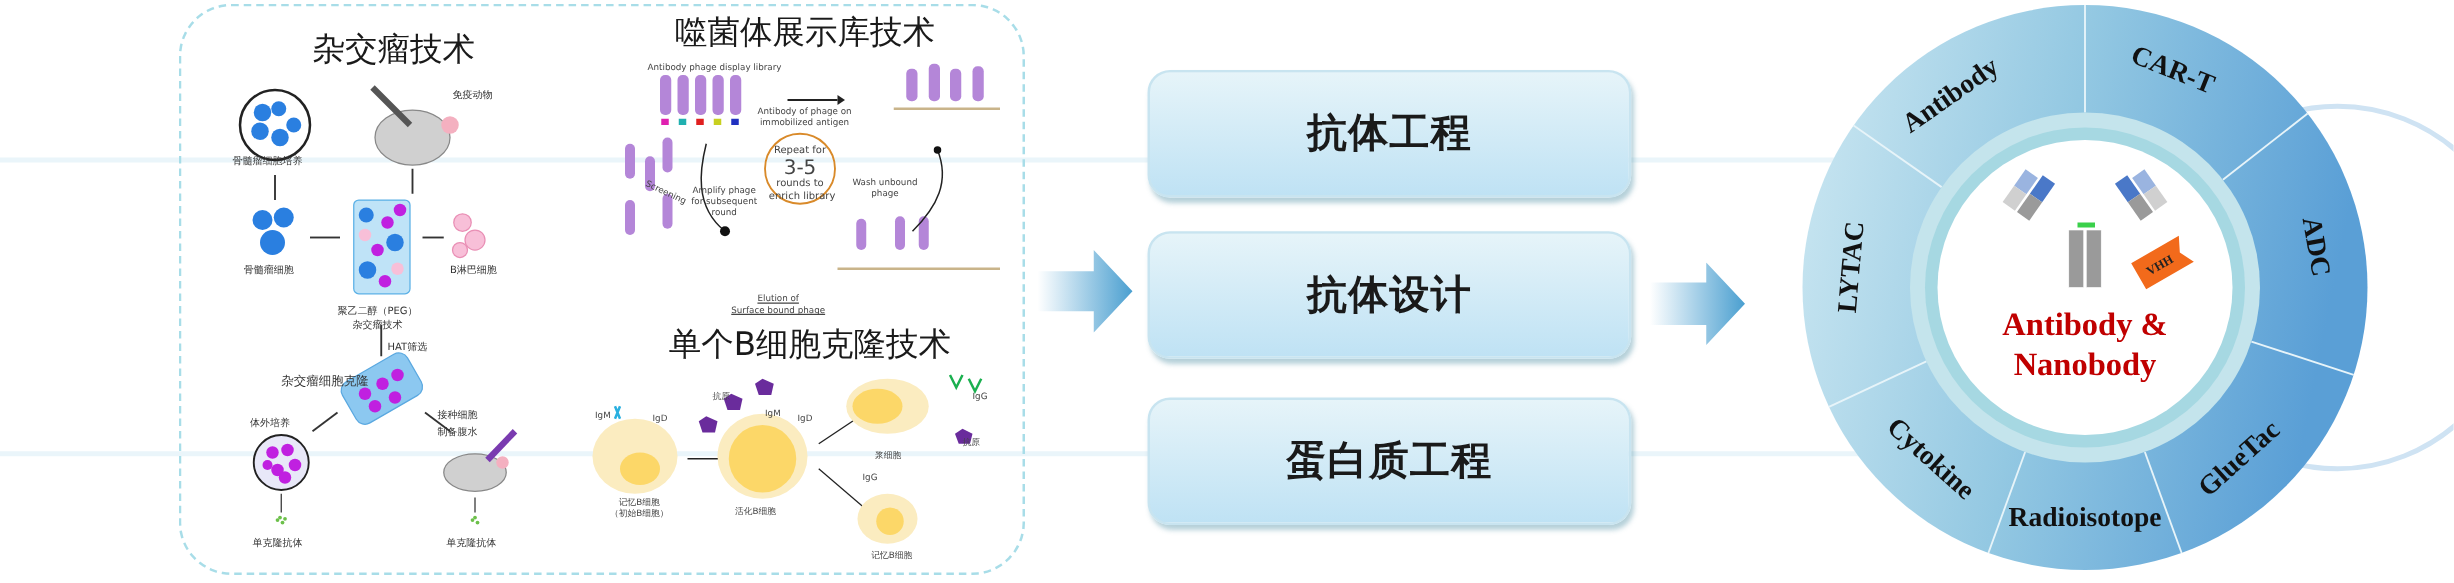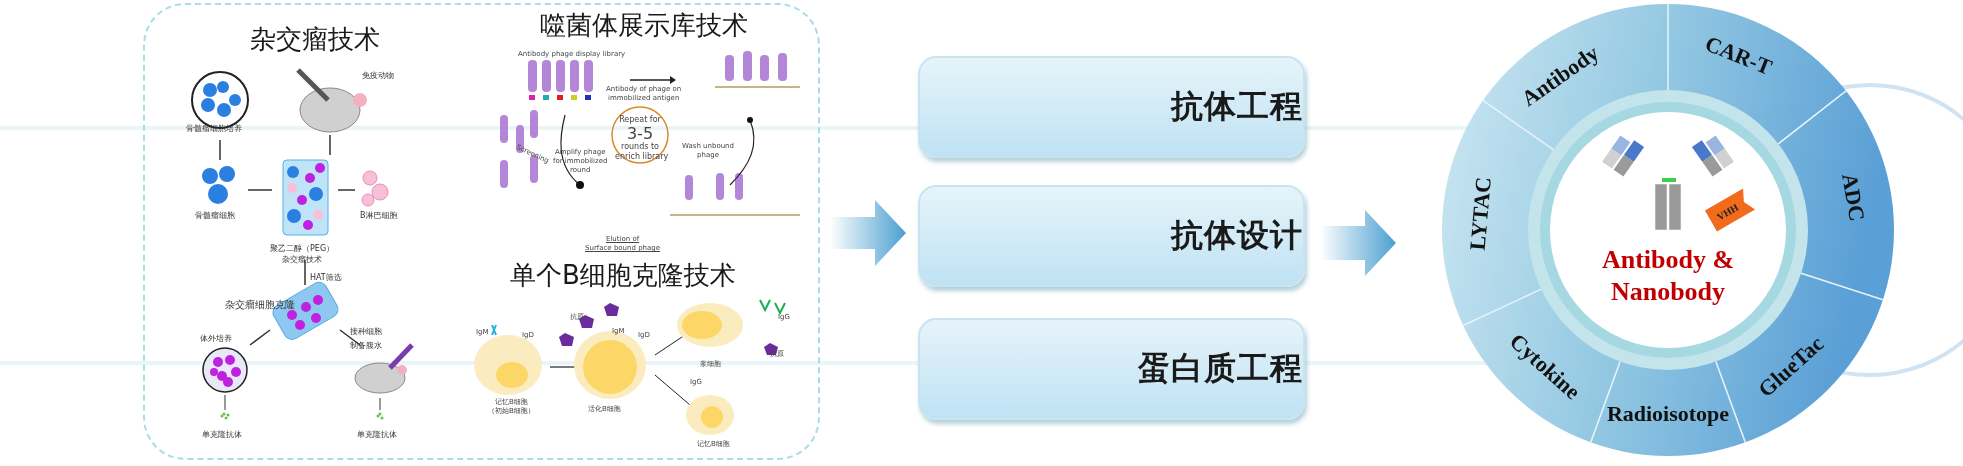--- a/index.html
+++ b/index.html
@@ -5,21 +5,21 @@
   html,body{margin:0;padding:0;background:#fff;}
   body{width:1963px;height:466px;position:relative;overflow:hidden;font-family:"DejaVu Sans",sans-serif;}
   .abs{position:absolute;}
   .hline{position:absolute;height:4px;background:#eaf5fa;}
   .left-panel{position:absolute;left:143px;top:3px;width:677px;height:457px;border:2px dashed #a8dde8;border-radius:42px;box-sizing:border-box;}
   .sec-title{position:absolute;font-family:"DejaVu Sans",sans-serif;font-size:26px;color:#1a1a1a;font-weight:normal;white-space:nowrap;}
   .tiny{position:absolute;font-size:9px;color:#333;white-space:nowrap;}
   .micro{position:absolute;font-size:7px;color:#444;white-space:nowrap;text-align:center;line-height:9px;}
   .box{position:absolute;left:918px;width:387px;height:102px;border-radius:18px;
        background:linear-gradient(#e6f4f9,#bfe2f4);border:2px solid #c8e4f0;box-sizing:border-box;
-       box-shadow:2px 4px 4px rgba(90,150,170,0.45);display:flex;align-items:center;justify-content:flex-end;}
+       box-shadow:2px 4px 4px rgba(90,150,170,0.45);display:flex;align-items:center;justify-content:center;}
   .box span{font-family:"DejaVu Sans",sans-serif;font-weight:bold;font-size:32px;color:#1a1a1a;letter-spacing:1px;}
   svg text{font-family:"Liberation Serif","DejaVu Serif",serif;}
 </style>
 </head>
 <body>
 
 <div class="hline" style="left:0;top:126px;width:1540px;"></div>
 <div class="hline" style="left:0;top:361px;width:1540px;"></div>
 
 <div class="left-panel"></div>
@@ -165,26 +165,26 @@
   <circle cx="290" cy="75" r="3" fill="#111"></circle>
 </svg>
 <div class="micro" style="left:518px;top:50px;">Antibody phage display library</div>
 <div class="micro" style="left:606px;top:85px;"><span>Antibody of phage on</span><br><span>immobilized antigen</span></div>
 <div class="micro" style="left:615px;top:115px;width:50px;font-size:8px;line-height:10px;">
   <span>Repeat for</span><br>
   <span style="font-size:16px;line-height:17px;">3-5</span><br>
   <span>rounds to</span><br>
   <span>enrich library</span>
 </div>
-<div class="micro" style="left:553px;top:148px;"><span>Amplify phage</span><br><span>for immobilized</span><br><span>round</span></div>
+<div class="micro" style="left:553px;top:148px;"><span>Amplify phage</span><br><span>for subsequent</span><br><span>round</span></div>
 <div class="micro" style="left:515px;top:150px;transform:rotate(25deg);">Screening</div>
 <div class="micro" style="left:682px;top:142px;"><span>Wash unbound</span><br><span>phage</span></div>
 <div class="micro" style="left:585px;top:235px;text-decoration:underline;"><span>Elution of</span><br><span>Surface bound phage</span></div>
 
-<div class="sec-title" style="left:510px;top:258px;">单个B细胞克隆技术</div>
+<div class="sec-title" style="left:535px;top:258px;">单个B细胞克隆技术</div>
 <svg class="abs" style="left:470px;top:295px;" width="340" height="160">
   <ellipse cx="38" cy="70" rx="34" ry="30" fill="#fbecc0"></ellipse>
   <ellipse cx="42" cy="80" rx="16" ry="13" fill="#fcd768"></ellipse>
   <path d="M22,40 L26,30 M26,40 L22,30" stroke="#2ab0e0" stroke-width="2"></path>
   <line x1="80" y1="72" x2="105" y2="72" stroke="#222" stroke-width="1.2"></line>
   <ellipse cx="140" cy="70" rx="36" ry="34" fill="#fbecc0"></ellipse>
   <circle cx="140" cy="72" r="27" fill="#fcd768"></circle>
   <polygon points="115,20 124,24 122,33 112,33 109,24" fill="#6a2c9c"></polygon>
   <polygon points="140,8 149,12 147,21 137,21 134,12" fill="#6a2c9c"></polygon>
   <polygon points="95,38 104,42 102,51 92,51 89,42" fill="#6a2c9c"></polygon>

